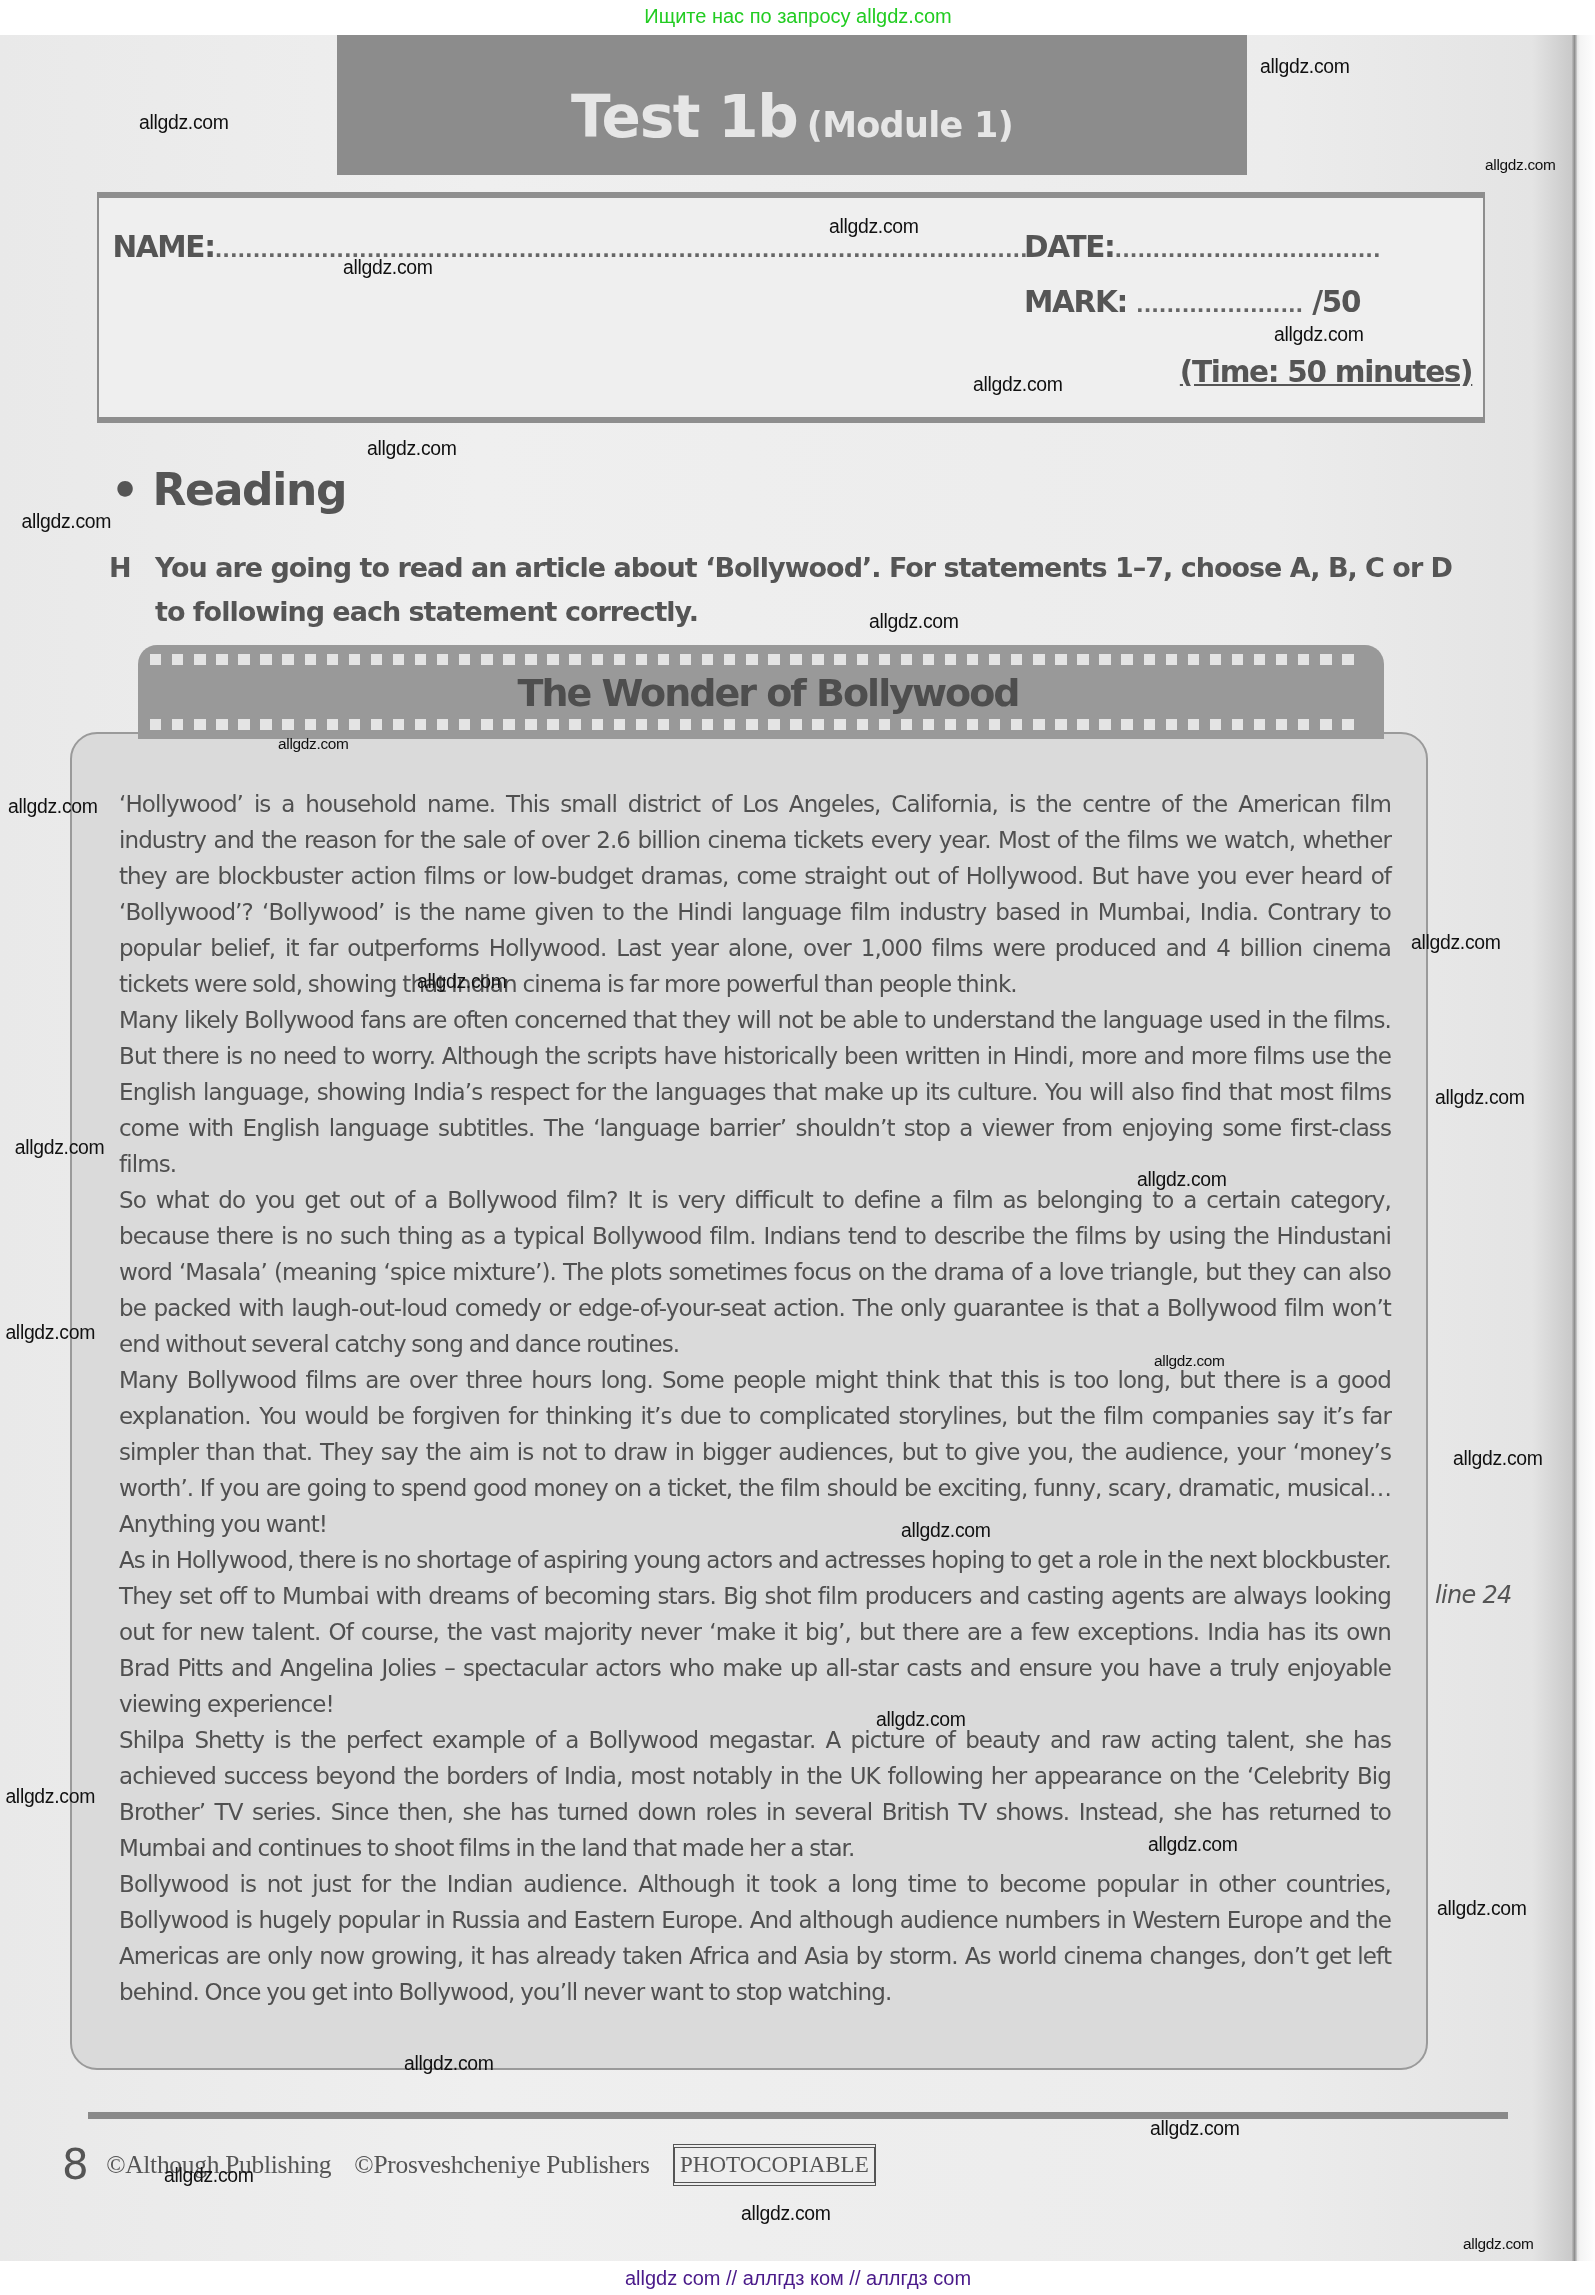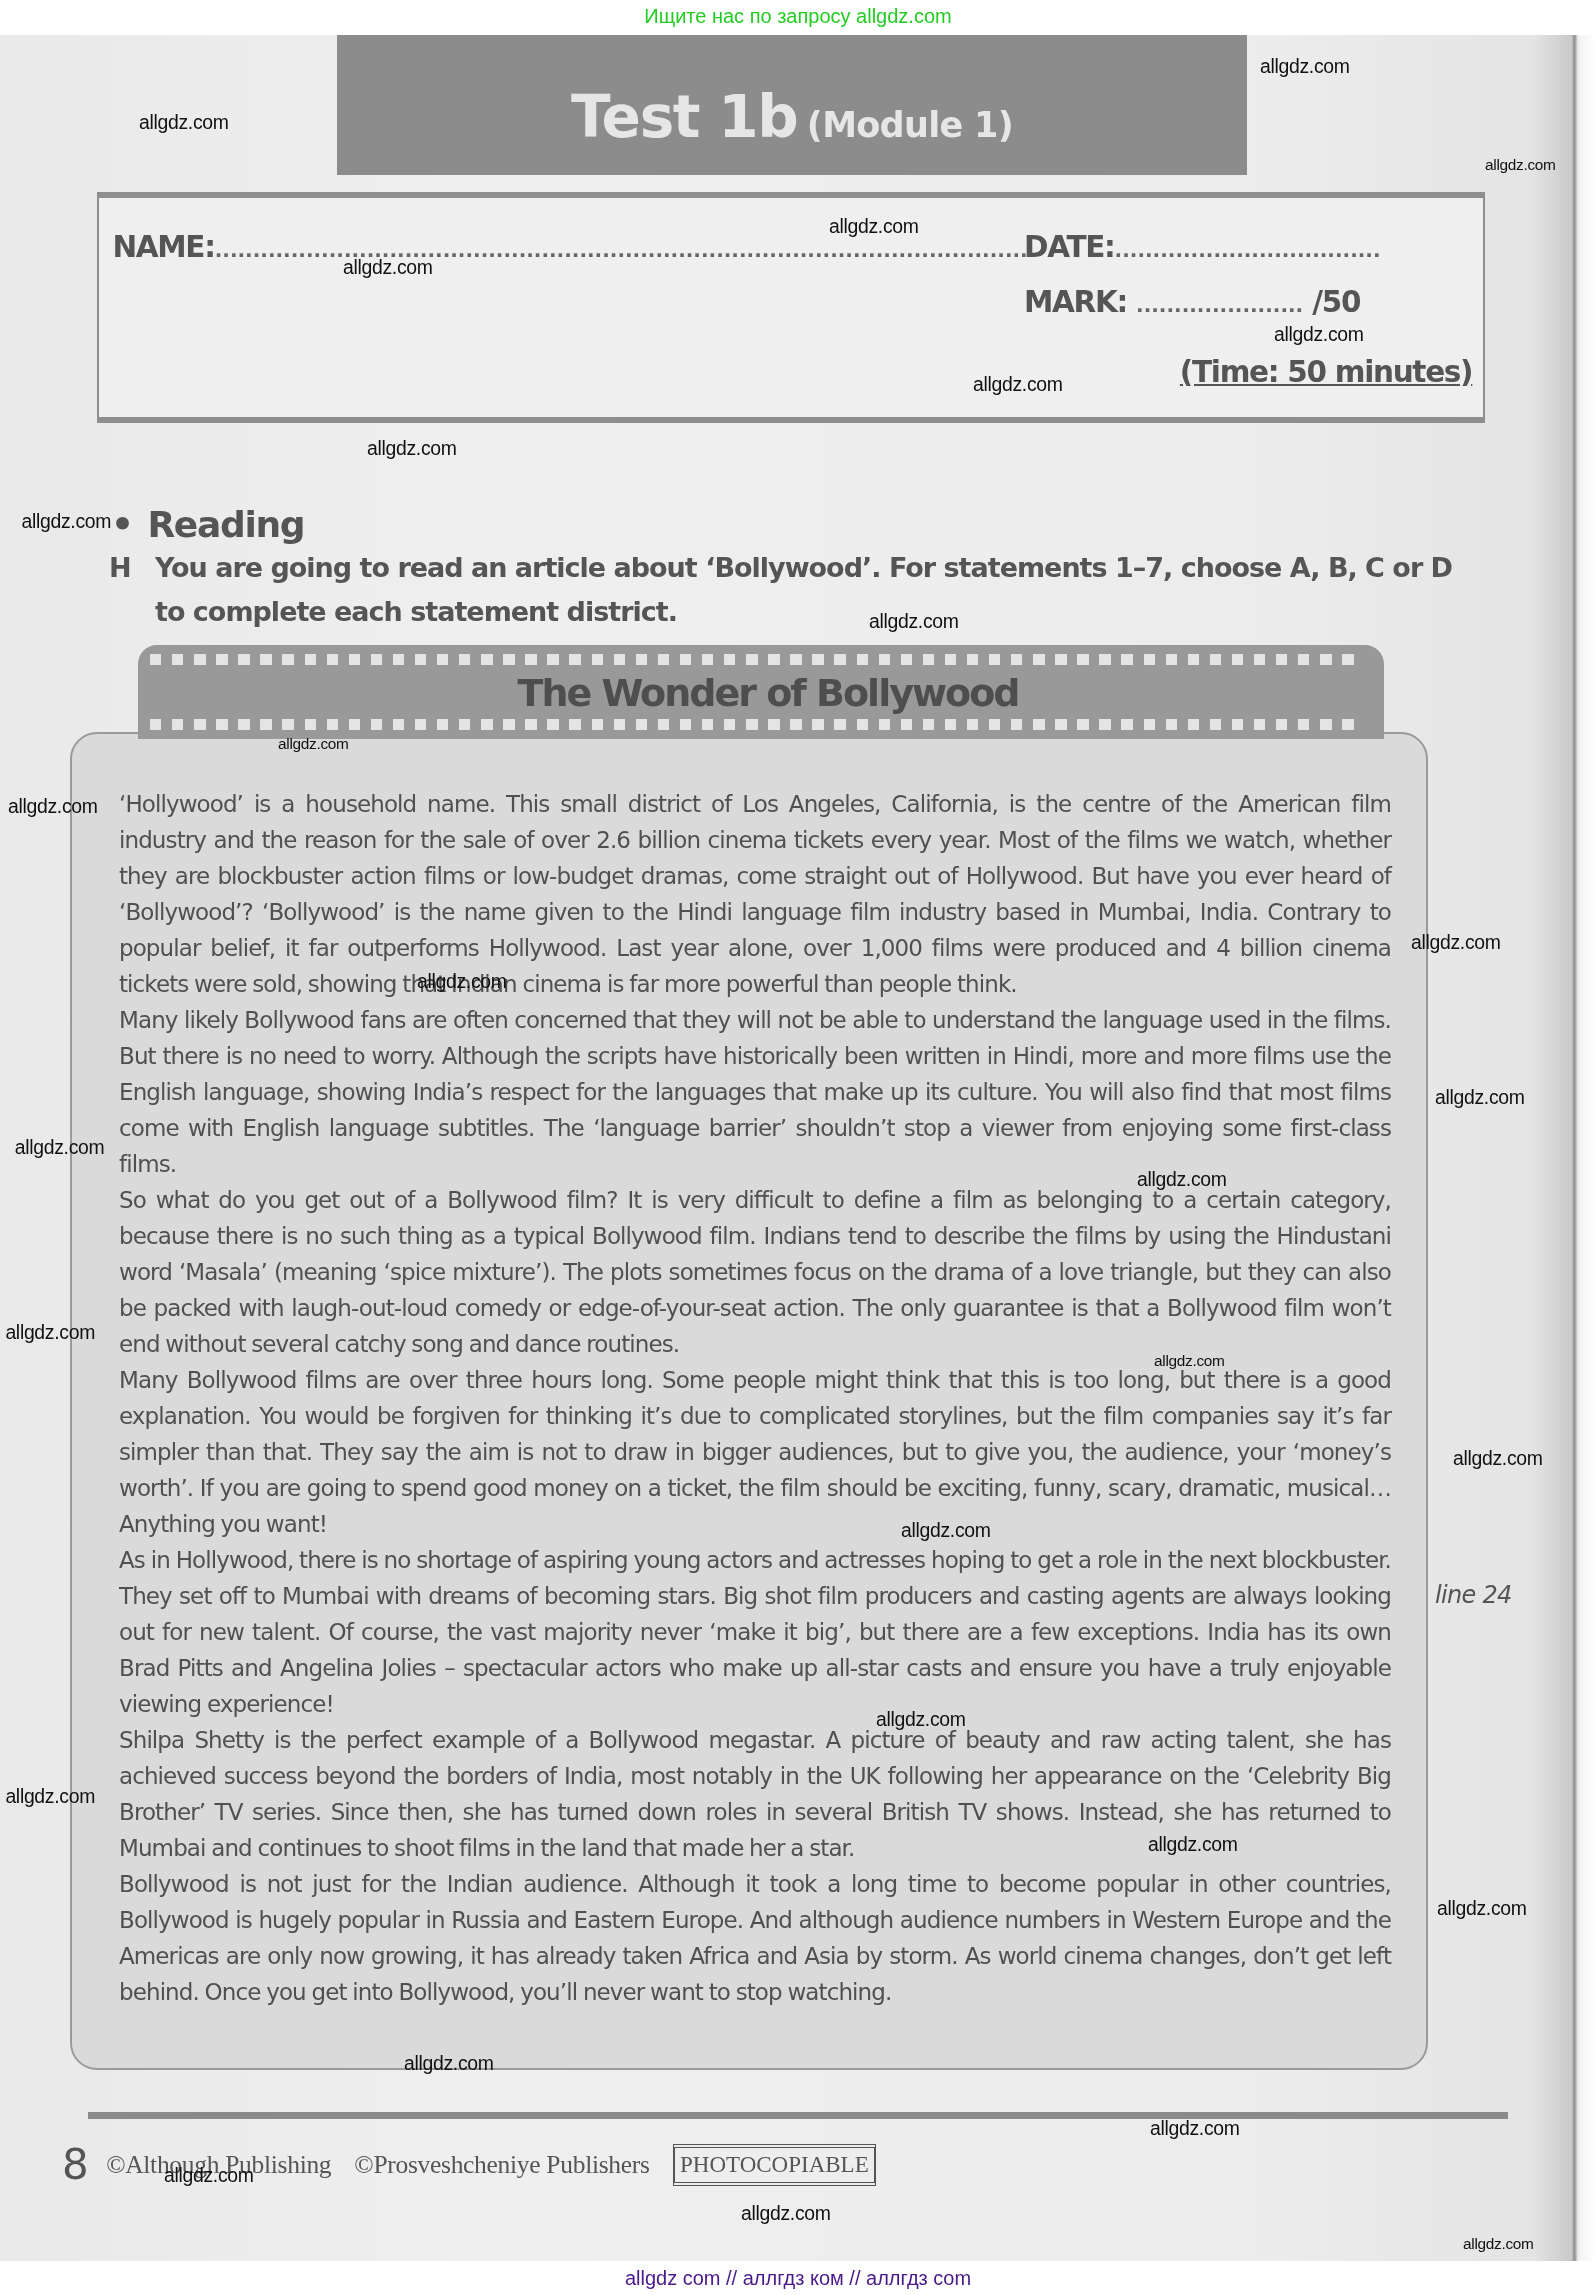--- a/index.html
+++ b/index.html
@@ -42,21 +42,21 @@
     .info-row { position: absolute; font-family: "DejaVu Sans", sans-serif; font-weight: bold; color: #555; font-size: 29.5px; letter-spacing: -1.3px; }
     .info-row .dots { font-weight: bold; letter-spacing: 0; font-size: 20px; color:#666; }
     .r-name { left: 13.4px; top: 32px; }
     .r-class { left: 13.4px; top: 87px; }
     .r-date { left: 925px; top: 32px; }
     .r-mark { left: 925px; top: 87px; }
     .r-time { right: 10.7px; top: 157px; text-decoration: underline; }
 
     .section-heading {
       position: absolute; left: 111px; top: 429px;
-      font-family: "DejaVu Sans", sans-serif; font-weight: bold; font-size: 36px; color: #555; letter-spacing: -1.3px; margin-top: 40px;
+      font-family: "DejaVu Sans", sans-serif; font-weight: bold; font-size: 44px; color: #555; letter-spacing: -1.3px;
     }
     .section-heading .bullet { margin-right: 14.7px; }
     .instruction {
       position: absolute; left: 109px; top: 511px; width: 1381px;
       font-family: "DejaVu Sans", sans-serif; font-weight: bold; font-size: 27px; line-height: 44px; color: #555; letter-spacing: -1px;
     }
     .instruction .letter { display: inline-block; width: 46px; }
     .instruction .line2 { padding-left: 46px; display: block; }
 
     .film-strip {
@@ -126,21 +126,21 @@
     </div>
     <div class="info-row r-time">(Time: 50 minutes)</div>
   </div>
 
   <div class="section-heading">
     <span class="bullet">•</span><span>Reading</span>
   </div>
 
   <div class="instruction">
     <span class="letter">H</span><span>You are going to read an article about ‘Bollywood’. For statements 1–7, choose A, B, C or D</span>
-    <span class="line2">to complete each statement district.</span>
+    <span class="line2">to following each statement correctly.</span>
   </div>
 
   <div class="article-box">
     <p>‘Hollywood’ is a household name. This small district of Los Angeles, California, is the centre of the American film industry and the reason for the sale of over 2.6 billion cinema tickets every year. Most of the films we watch, whether they are blockbuster action films or low-budget dramas, come straight out of Hollywood. But have you ever heard of ‘Bollywood’? ‘Bollywood’ is the name given to the Hindi language film industry based in Mumbai, India. Contrary to popular belief, it far outperforms Hollywood. Last year alone, over 1,000 films were produced and 4 billion cinema tickets were sold, showing that Indian cinema is far more powerful than people think.</p>
     <p>Many likely Bollywood fans are often concerned that they will not be able to understand the language used in the films. But there is no need to worry. Although the scripts have historically been written in Hindi, more and more films use the English language, showing India’s respect for the languages that make up its culture. You will also find that most films come with English language subtitles. The ‘language barrier’ shouldn’t stop a viewer from enjoying some first-class films.</p>
     <p>So what do you get out of a Bollywood film? It is very difficult to define a film as belonging to a certain category, because there is no such thing as a typical Bollywood film. Indians tend to describe the films by using the Hindustani word ‘Masala’ (meaning ‘spice mixture’). The plots sometimes focus on the drama of a love triangle, but they can also be packed with laugh-out-loud comedy or edge-of-your-seat action. The only guarantee is that a Bollywood film won’t end without several catchy song and dance routines.</p>
     <p>Many Bollywood films are over three hours long. Some people might think that this is too long, but there is a good explanation. You would be forgiven for thinking it’s due to complicated storylines, but the film companies say it’s far simpler than that. They say the aim is not to draw in bigger audiences, but to give you, the audience, your ‘money’s worth’. If you are going to spend good money on a ticket, the film should be exciting, funny, scary, dramatic, musical… Anything you want!</p>
     <p>As in Hollywood, there is no shortage of aspiring young actors and actresses hoping to get a role in the next blockbuster. They set off to Mumbai with dreams of becoming stars. Big shot film producers and casting agents are always looking out for new talent. Of course, the vast majority never ‘make it big’, but there are a few exceptions. India has its own Brad Pitts and Angelina Jolies – spectacular actors who make up all-star casts and ensure you have a truly enjoyable viewing experience!</p>
     <p>Shilpa Shetty is the perfect example of a Bollywood megastar. A picture of beauty and raw acting talent, she has achieved success beyond the borders of India, most notably in the UK following her appearance on the ‘Celebrity Big Brother’ TV series. Since then, she has turned down roles in several British TV shows. Instead, she has returned to Mumbai and continues to shoot films in the land that made her a star.</p>
     <p>Bollywood is not just for the Indian audience. Although it took a long time to become popular in other countries, Bollywood is hugely popular in Russia and Eastern Europe. And although audience numbers in Western Europe and the Americas are only now growing, it has already taken Africa and Asia by storm. As world cinema changes, don’t get left behind. Once you get into Bollywood, you’ll never want to stop watching.</p>

